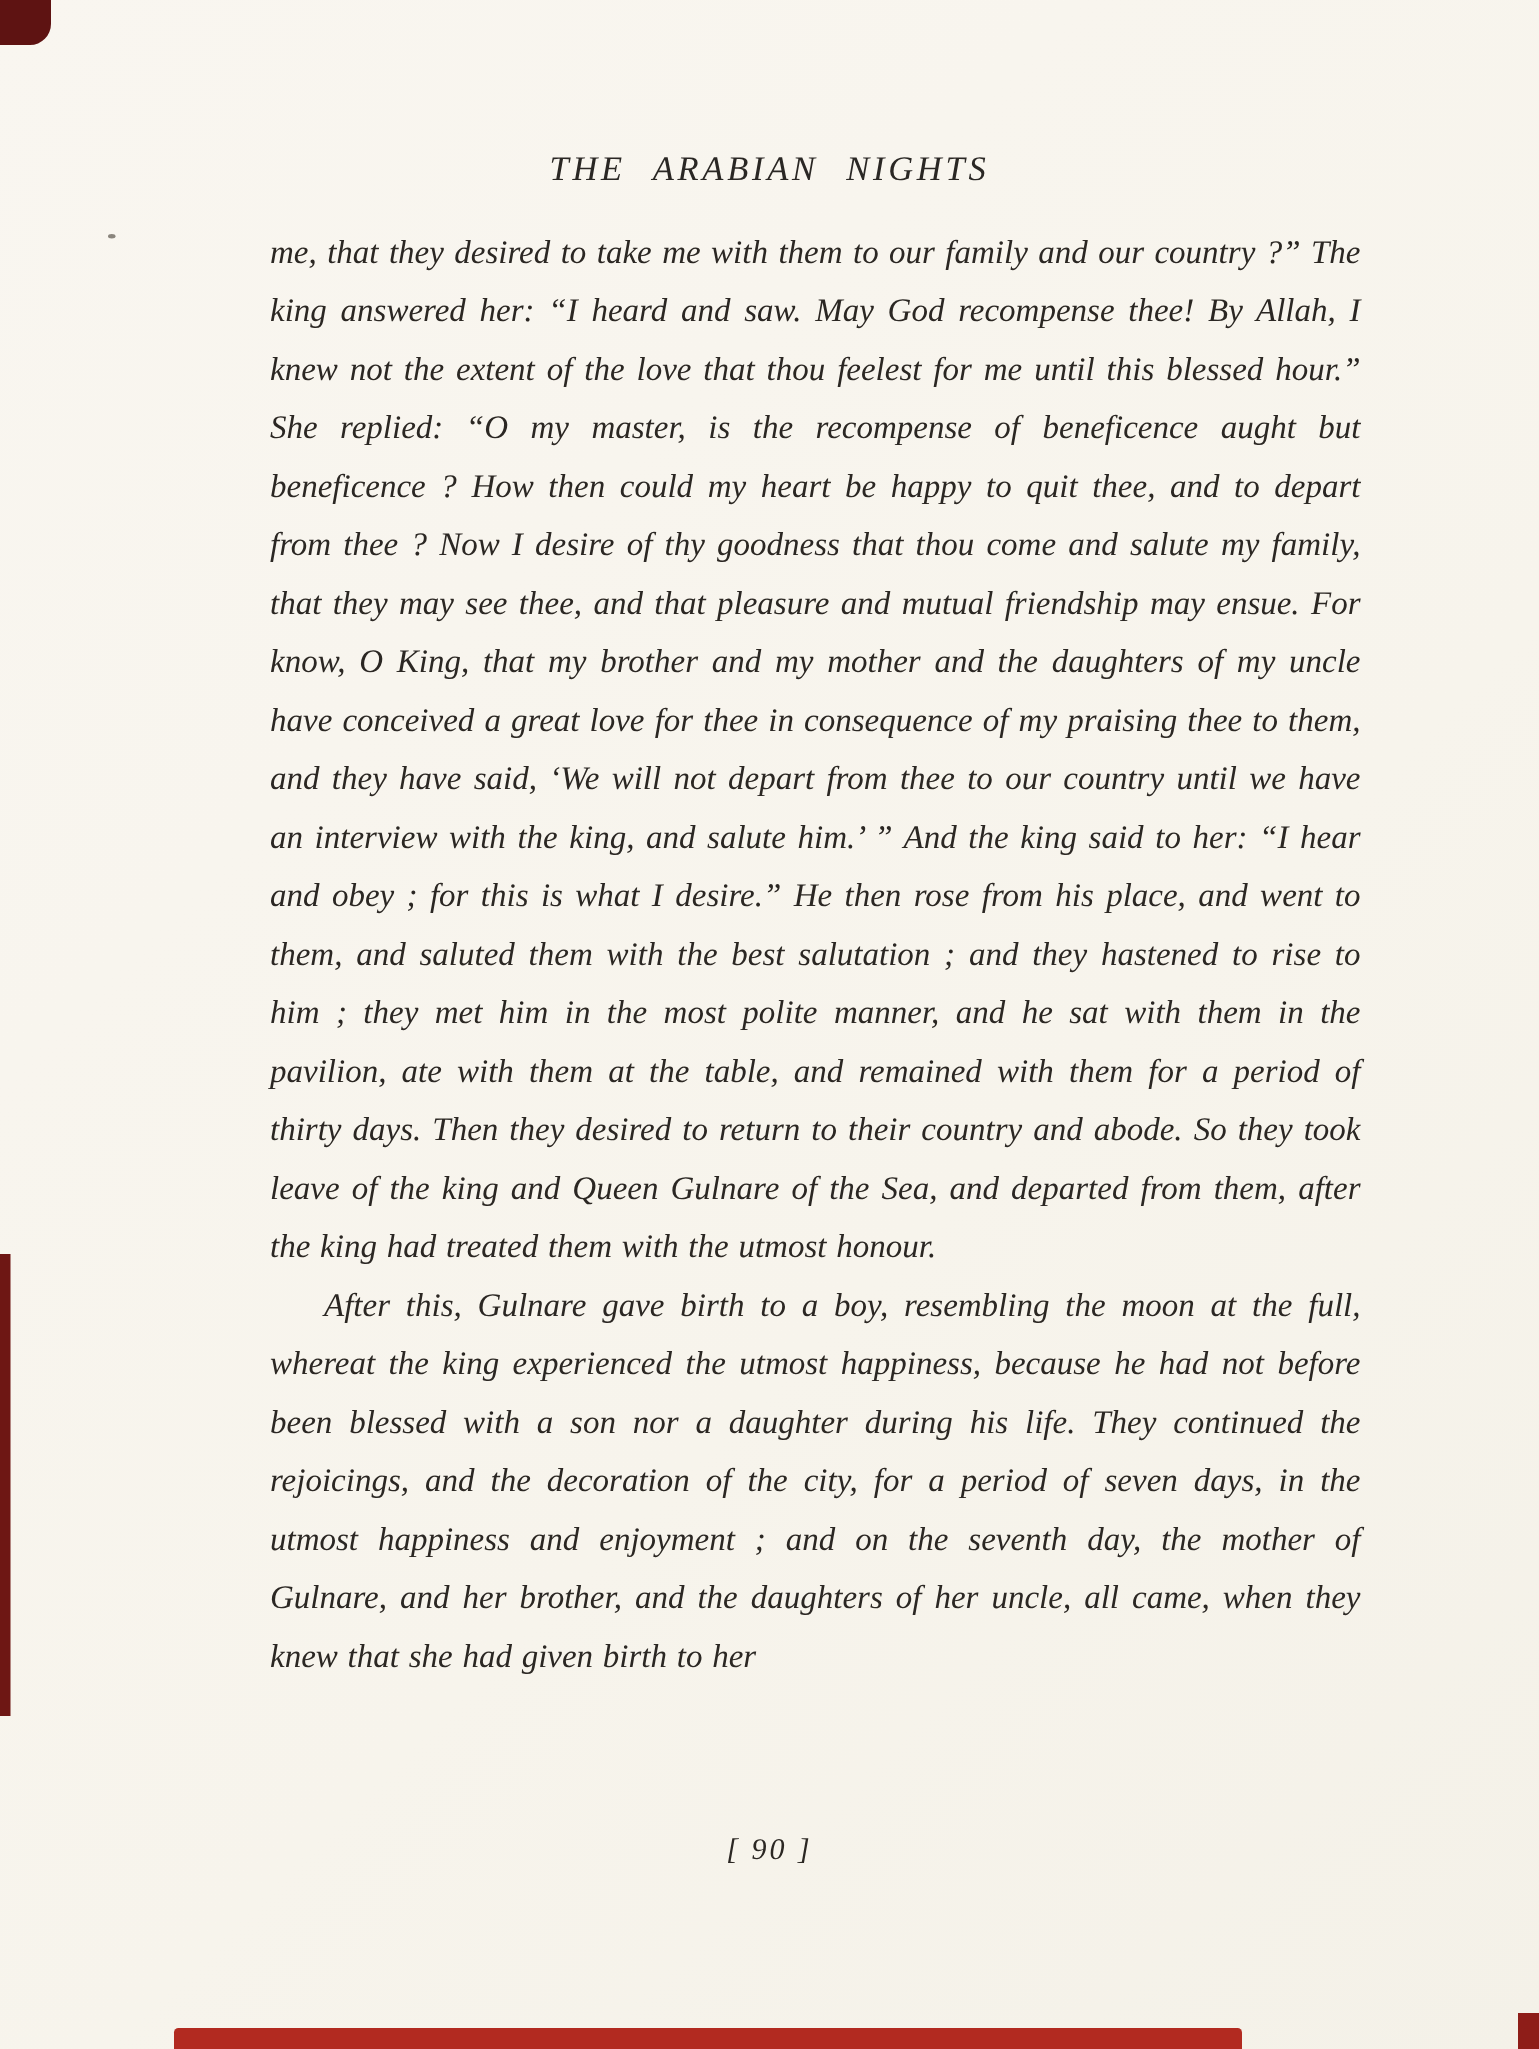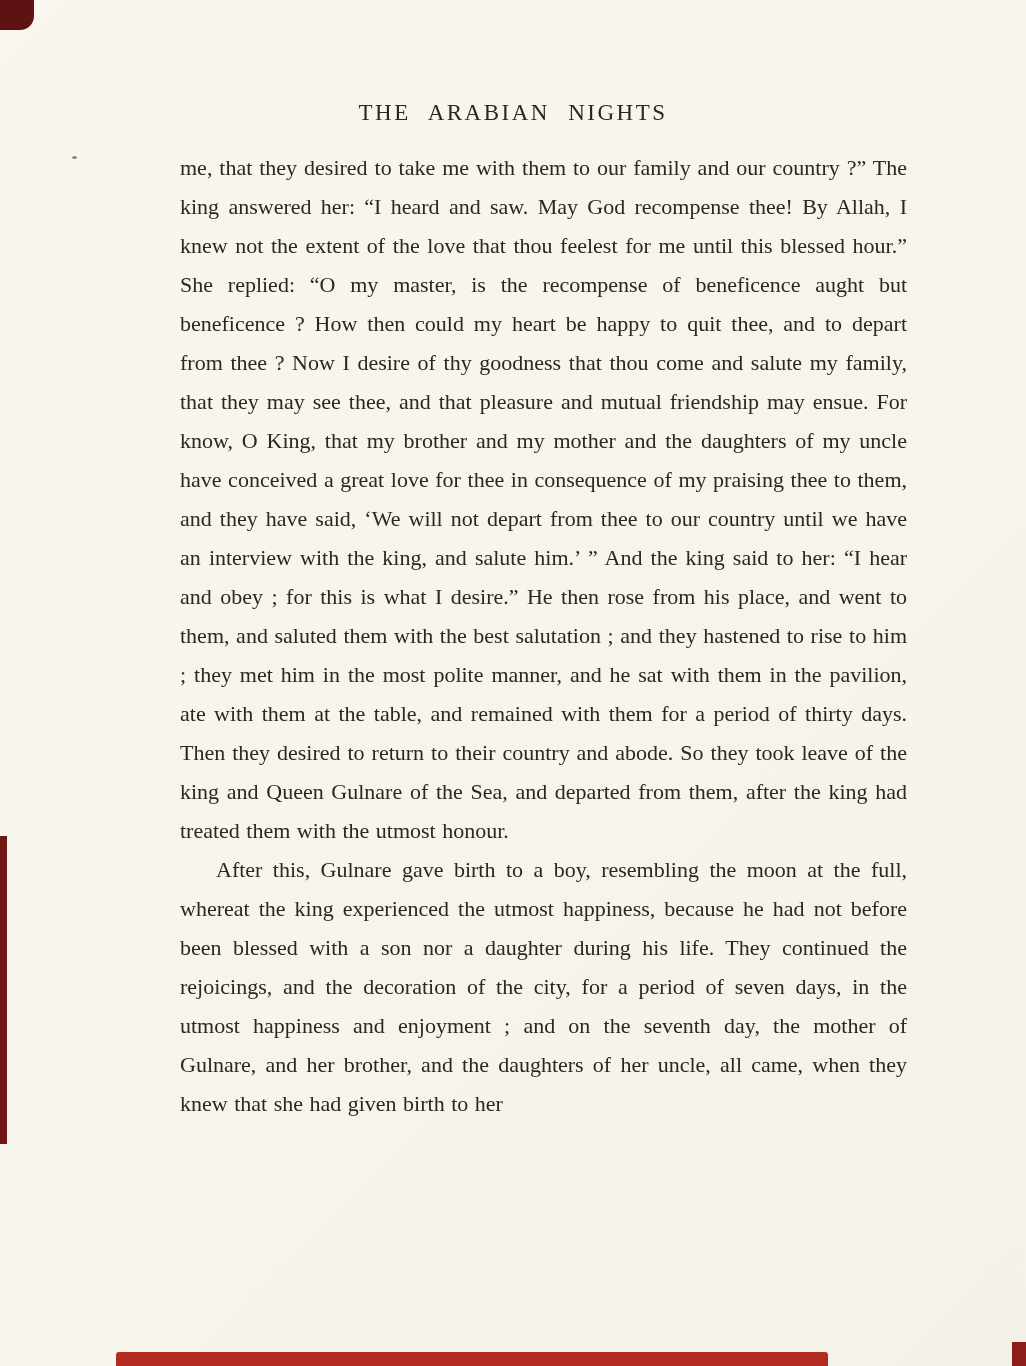--- a/index.html
+++ b/index.html
@@ -12,20 +12,21 @@
     background: #f8f5ee;
     font-family: "Liberation Serif", "DejaVu Serif", serif;
     color: #262321;
     position: relative;
     overflow: hidden;
   }
   .page {
     position: absolute;
     inset: 0;
     background: linear-gradient(135deg, #f9f6f0 0%, #f7f4ec 60%, #f4f1e8 100%);
+    font-style: italic;
   }
   .header-title {
     position: absolute;
     top: 100px;
     left: 0;
     width: 100%;
     text-align: center;
     font-size: 23px;
     letter-spacing: 2.5px;
     word-spacing: 10px;
@@ -97,20 +98,21 @@
 
 <div class="page">
 
   <div class="header-title">THE ARABIAN NIGHTS</div>
 
   <div class="text-block">
     <p class="para">me, that they desired to take me with them to our family and our country ?”   The king answered her: “I heard and saw.   May God recompense thee!   By Allah, I knew not the extent of the love that thou feelest for me until this blessed hour.”   She replied: “O my master, is the recompense of beneficence aught but beneficence ?   How then could my heart be happy to quit thee, and to depart from thee ?   Now I desire of thy goodness that thou come and salute my family, that they may see thee, and that pleasure and mutual friendship may ensue.   For know, O King, that my brother and my mother and the daughters of my uncle have conceived a great love for thee in consequence of my praising thee to them, and they have said, ‘We will not depart from thee to our country until we have an interview with the king, and salute him.’ ”   And the king said to her: “I hear and obey ;  for this is what I desire.”   He then rose from his place, and went to them, and saluted them with the best salutation ; and they hastened to rise to him ;  they met him in the most polite manner, and he sat with them in the pavilion, ate with them at the table, and remained with them for a period of thirty days.   Then they desired to return to their country and abode. So they took leave of the king and Queen Gulnare of the Sea, and departed from them, after the king had treated them with the utmost honour.</p>
     <p class="para indent">After this, Gulnare gave birth to a boy, resembling the moon at the full, whereat the king experienced the utmost happiness, because he had not before been blessed with a son nor a daughter during his life.   They continued the rejoicings, and the decoration of the city, for a period of seven days, in the utmost happiness and enjoyment ;  and on the seventh day, the mother of Gulnare, and her brother, and the daughters of her uncle, all came, when they knew that she had given birth to her</p>
   </div>
 
+  <div class="footer-page-number">[ 90 ]</div>
 
   <div class="mark mark-top-left"></div>
   <div class="mark mark-left-strip"></div>
   <div class="mark mark-bottom-strip"></div>
   <div class="mark mark-bottom-right"></div>
   <div class="speck"></div>
 
 </div>
 
 </body></html>

